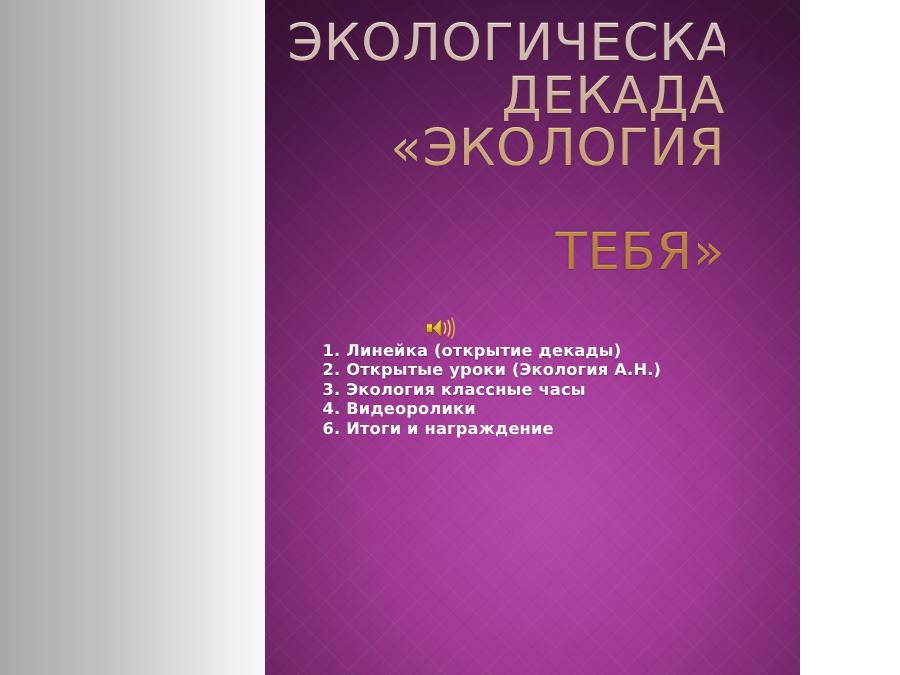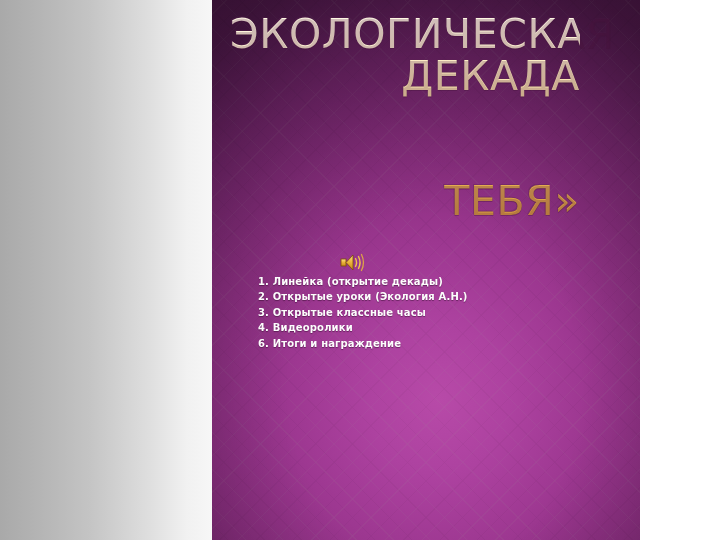--- a/index.html
+++ b/index.html
@@ -132,21 +132,21 @@
   
   .list-block {
     position: absolute;
     left: 46px;
     top: 274px;
     width: 330px;
   }
   .list-item {
     color: #fdfdfd;
     font-family: "DejaVu Sans", sans-serif;
-    font-size: 10px;
+    font-size: 13px;
     font-weight: 700;
     line-height: 15.4px;
     letter-spacing: 0.15px;
     white-space: nowrap;
     text-shadow: 0 0.5px 0.8px rgba(50,12,44,0.5);
   }
   .list-item .num {
     display: inline-block;
     min-width: 11px;
   }
@@ -161,21 +161,21 @@
   <div class="content-area">
     <div class="bg-radial"></div>
     <div class="bg-lattice"></div>
     <div class="bg-lattice2"></div>
     <div class="bg-vignette"></div>
 
     <div class="title-block">
       <h1 class="slide-title">
         <span>Экологическая</span><br>
         <span>декада</span><br>
-        <br>
+        <span>«Экология</span><br>
         <br>
         <span>тебя»</span>
       </h1>
     </div>
 
     <div class="audio-icon">
       <svg width="28" height="25" viewBox="0 0 28 25" xmlns="http://www.w3.org/2000/svg">
         <defs>
           <linearGradient id="spkGrad" x1="0" y1="0" x2="0" y2="1">
             <stop offset="0%" stop-color="#fbe08a"></stop>
@@ -197,21 +197,21 @@
       <div class="list-item">
         <span class="num">1.</span>
         <span>Линейка (открытие декады)</span>
       </div>
       <div class="list-item">
         <span class="num">2.</span>
         <span>Открытые уроки (Экология А.Н.)</span>
       </div>
       <div class="list-item">
         <span class="num">3.</span>
-        <span>Открытые классные часы</span>
+        <span>Экология классные часы</span>
       </div>
       <div class="list-item">
         <span class="num">4.</span>
         <span>Видеоролики</span>
       </div>
       <div class="list-item">
         <span class="num">6.</span>
         <span>Итоги и награждение</span>
       </div>
     </div>

